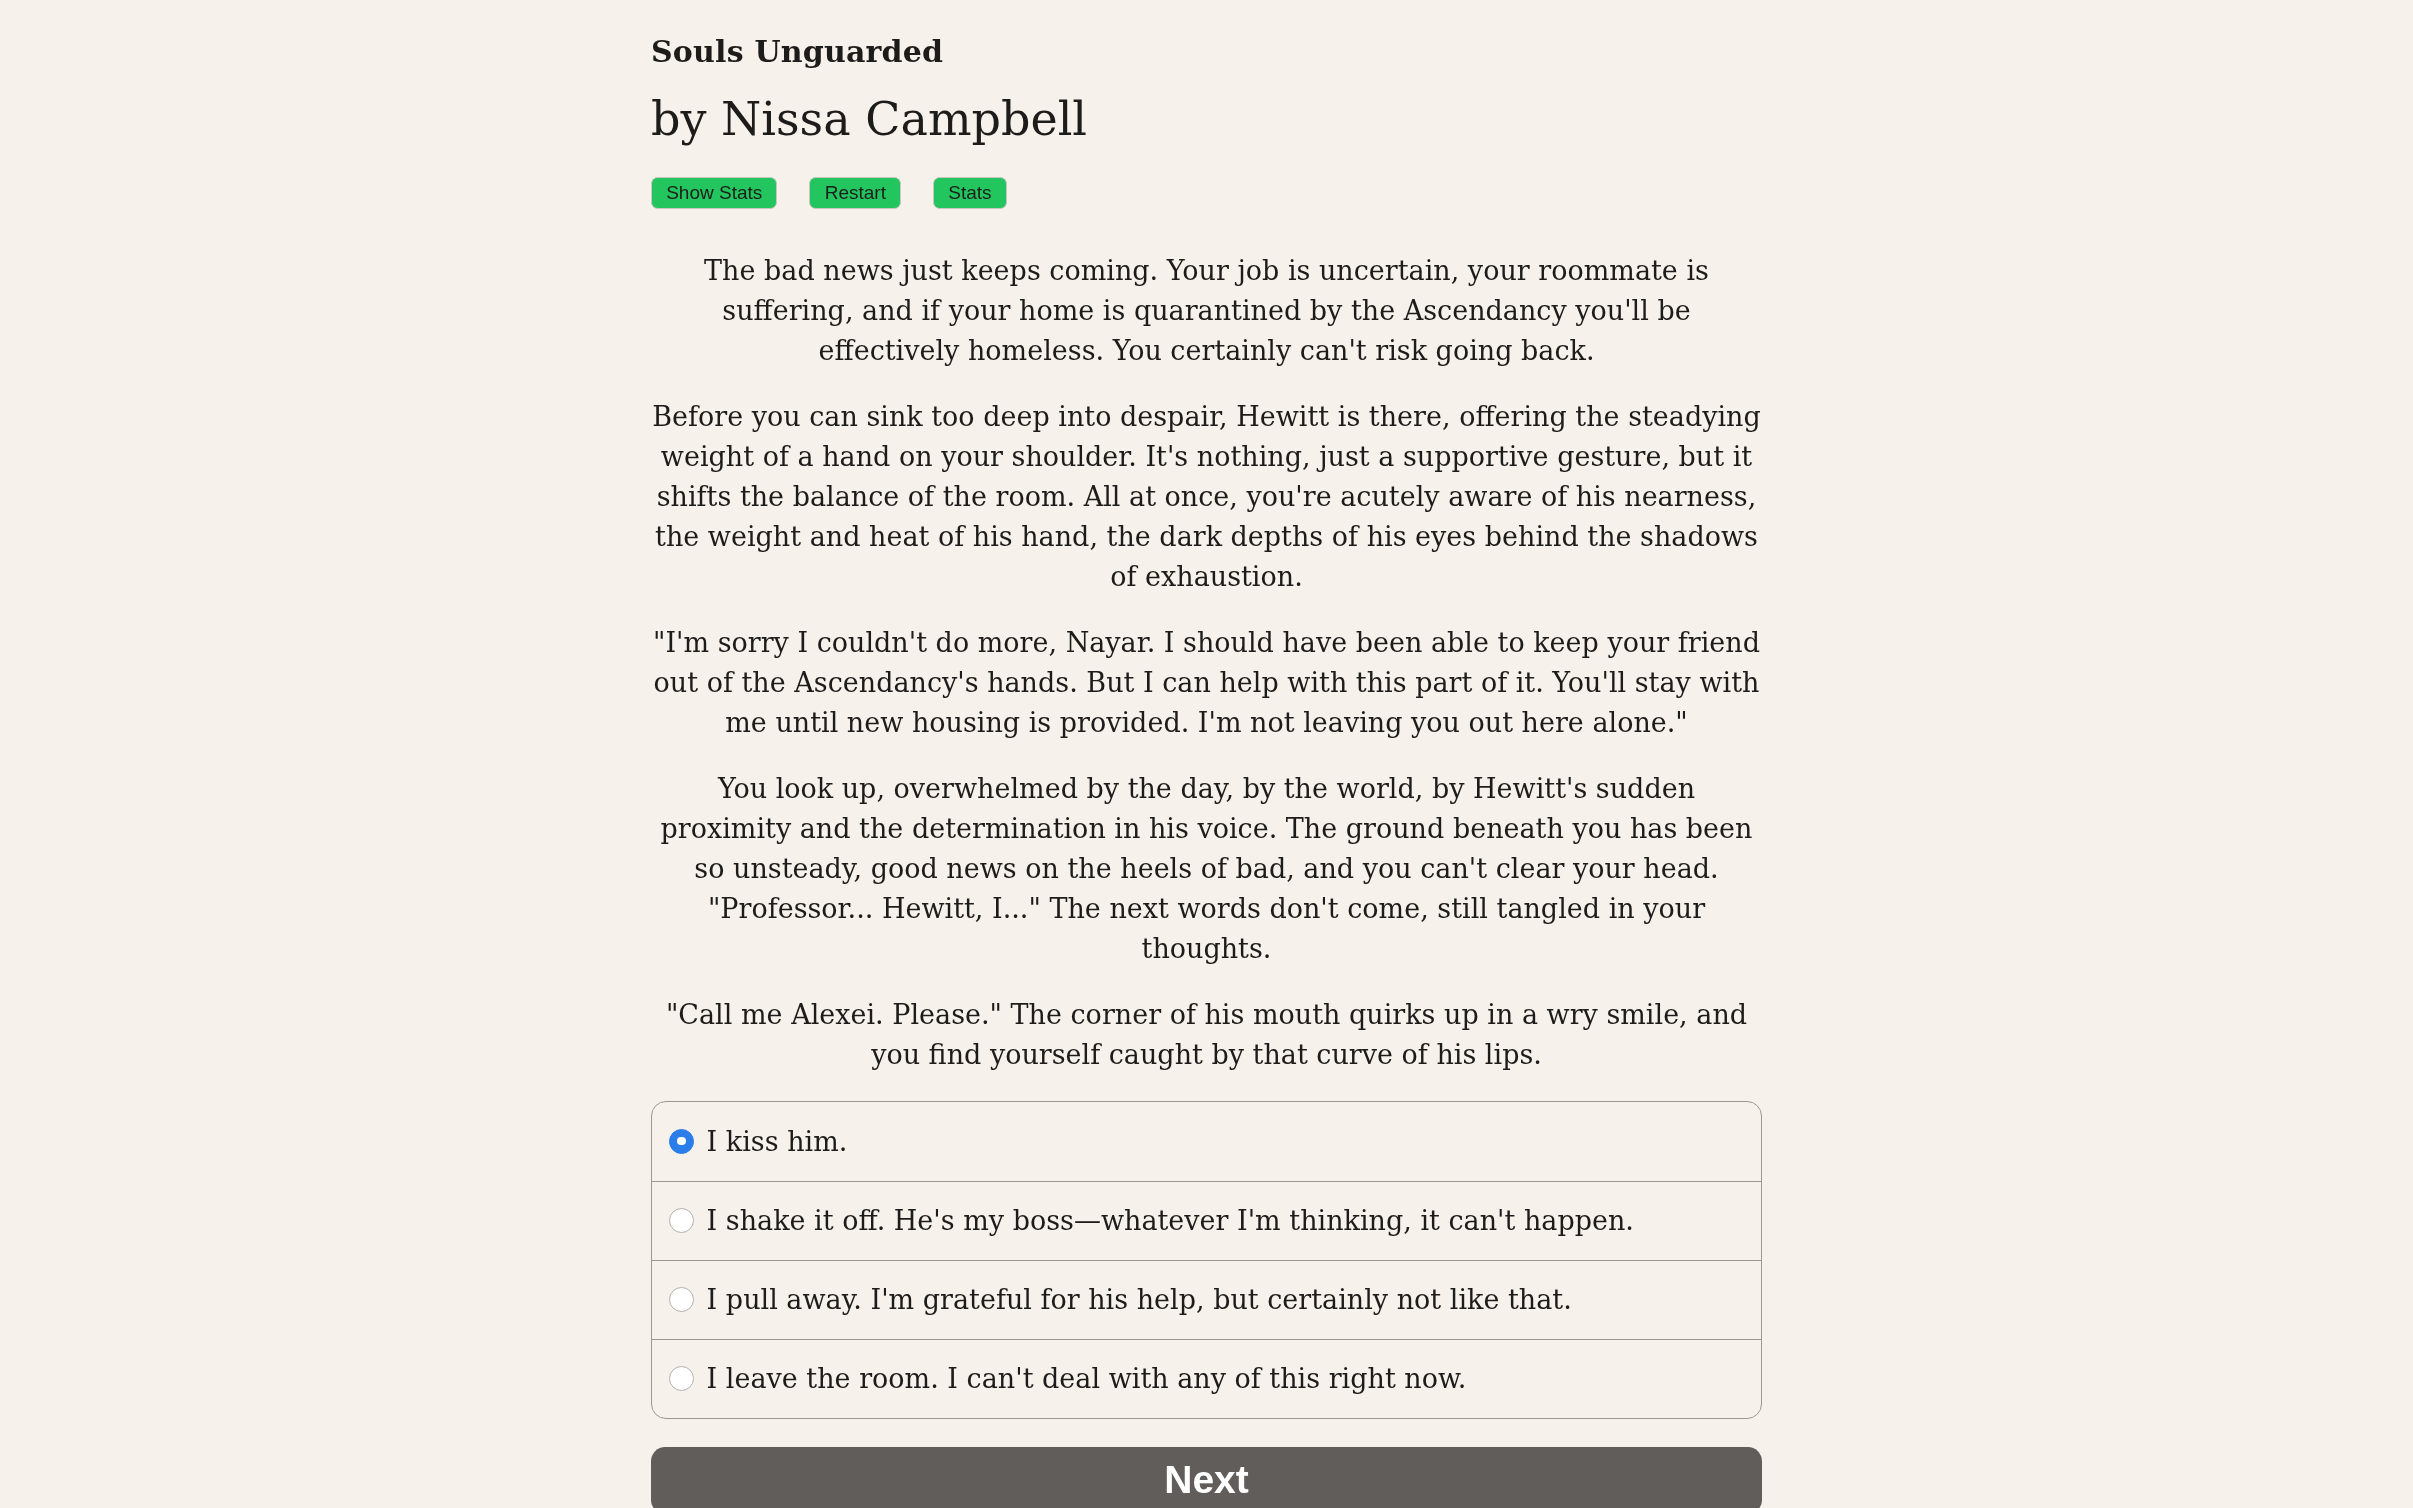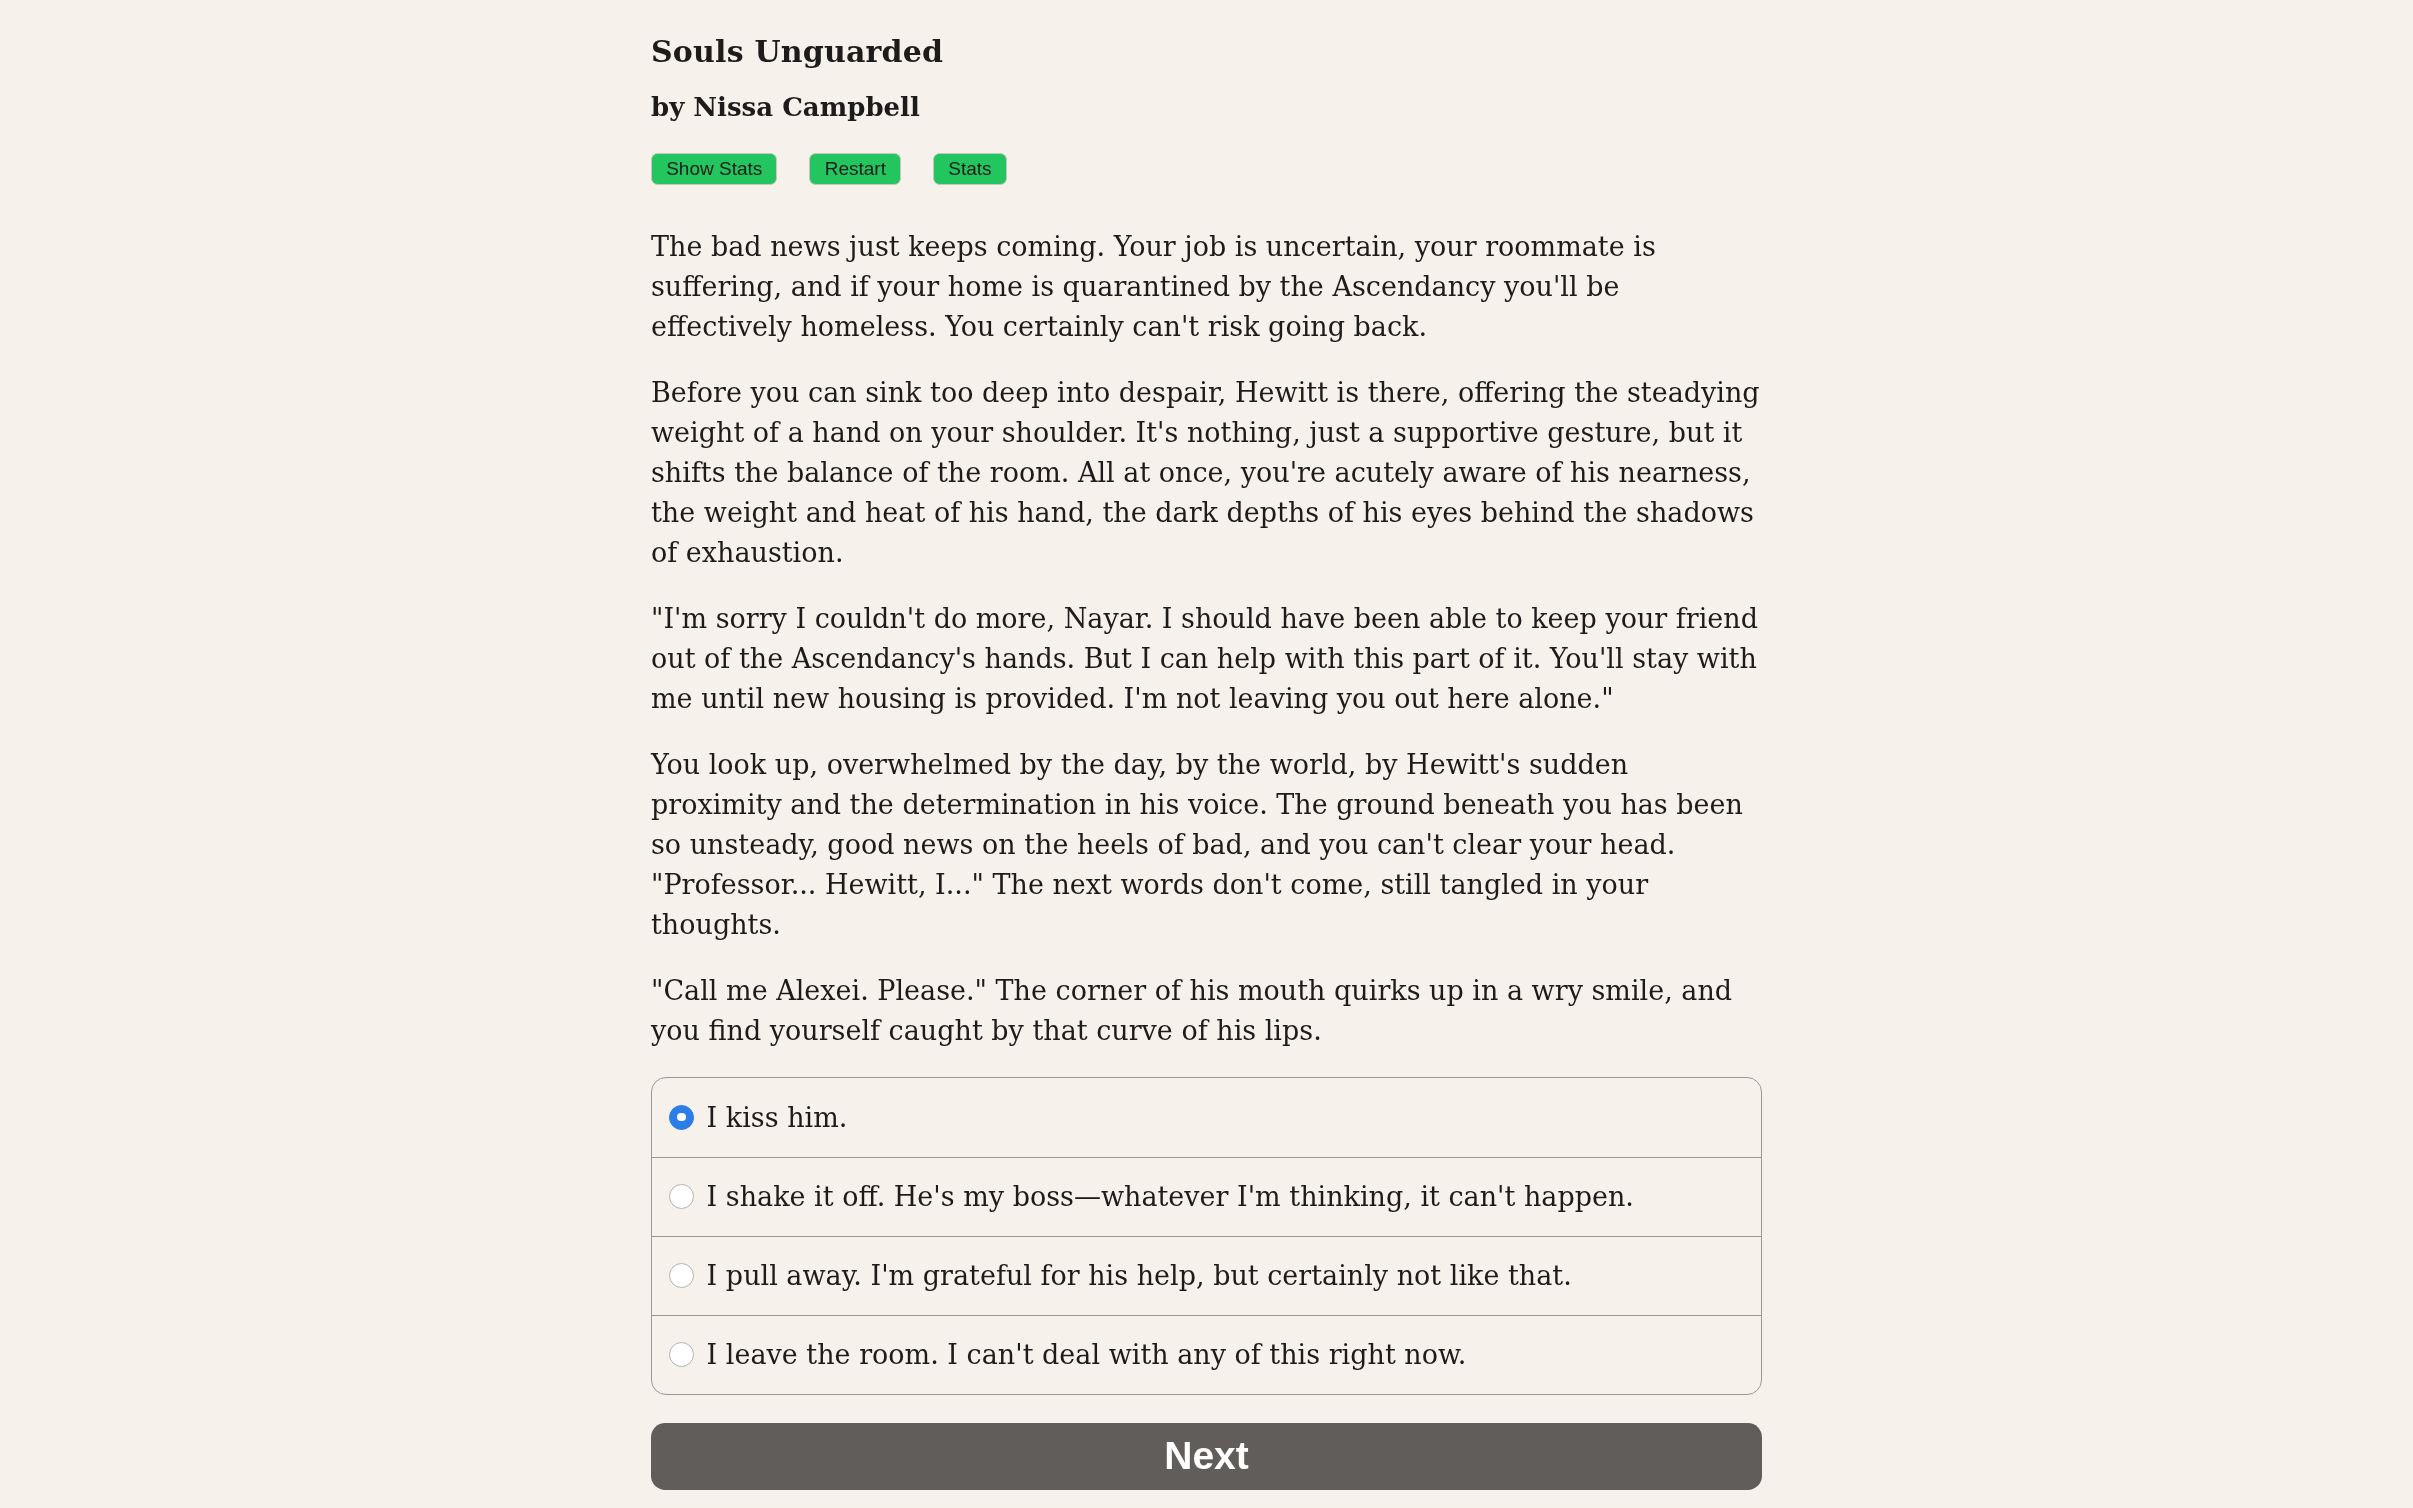--- a/index.html
+++ b/index.html
@@ -26,23 +26,23 @@
     padding-bottom: 50px;
   }
   h1.game-title {
     font-size: 30px;
     line-height: 1.15;
     font-weight: 600;
     margin: 0 0 22px 0;
     letter-spacing: 0.2px;
   }
   .byline {
-    font-size: 26px;
+    font-size: 46px;
     line-height: 1.2;
-    font-weight: 700;
+    font-weight: 400;
     margin: 0 0 30px 0;
   }
   .toolbar {
     display: flex;
     gap: 32px;
     margin: 0 0 42px 0;
   }
   .toolbar button {
     font-family: "Liberation Sans", sans-serif;
     font-size: 19px;
@@ -51,20 +51,21 @@
     background: #22c55e;
     border: 1.7px solid var(--btn-border);
     border-radius: 6.7px;
     padding: 5px 14.2px 5.9px 14.2px;
     cursor: pointer;
   }
   .story p {
     font-size: 27px;
     line-height: 40px;
     margin: 0 0 26px 0;
+    text-align: center;
   }
   .choices {
     margin-top: 16px;
     border: 1.7px solid var(--box-border);
     border-radius: 15px;
     overflow: hidden;
     background: var(--bg);
   }
   .choice-row {
     display: flex;

